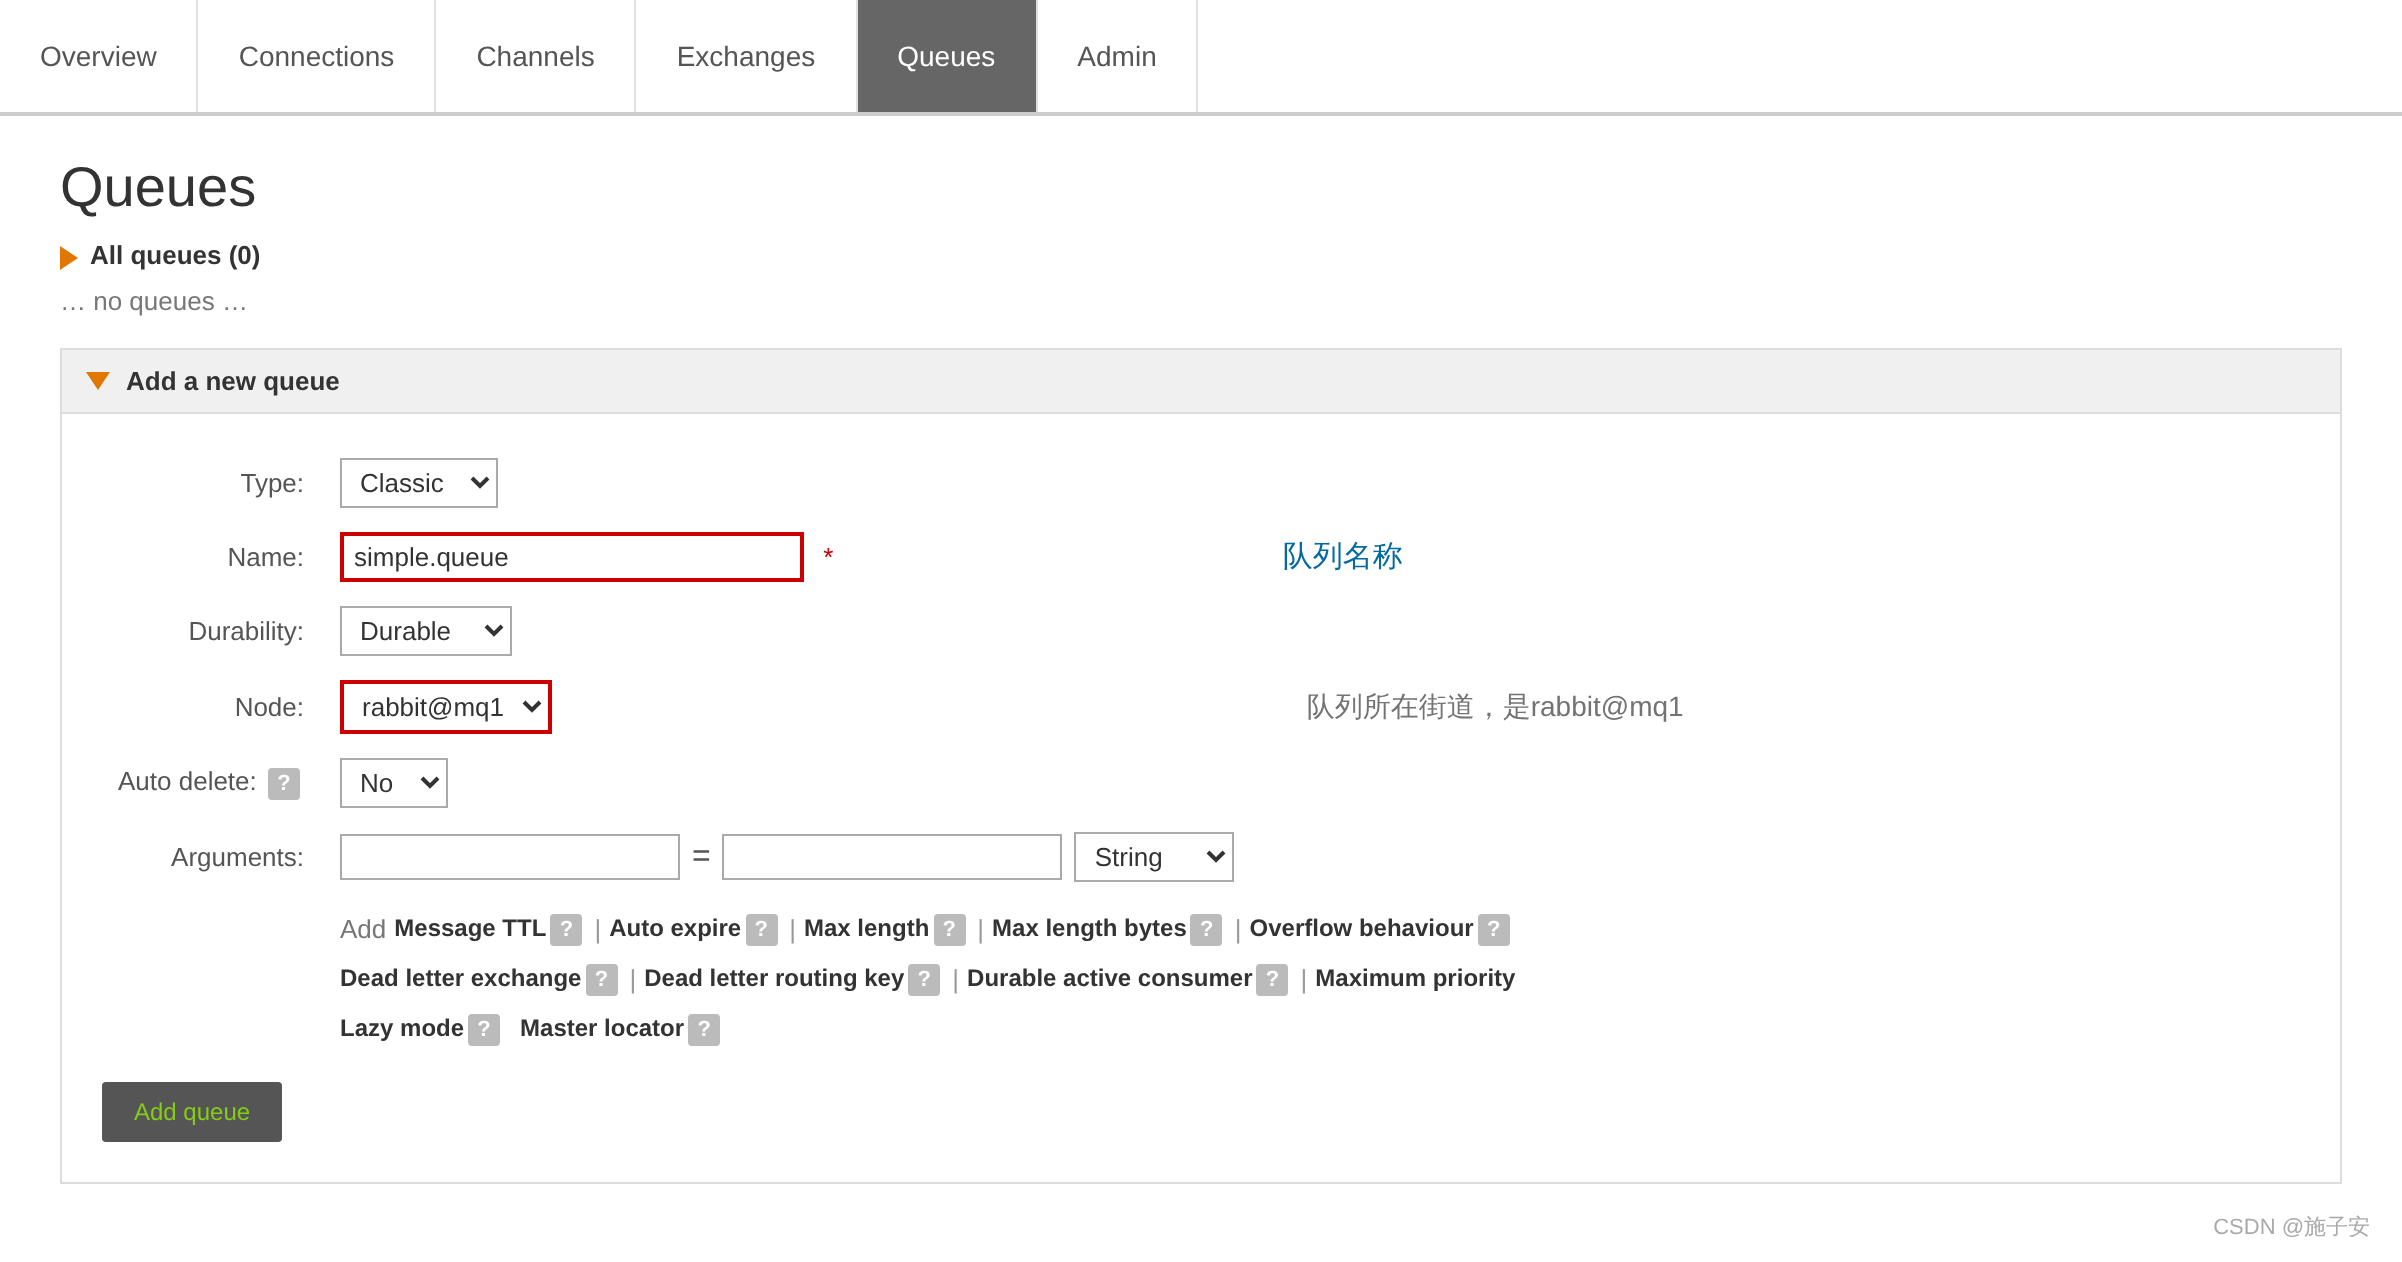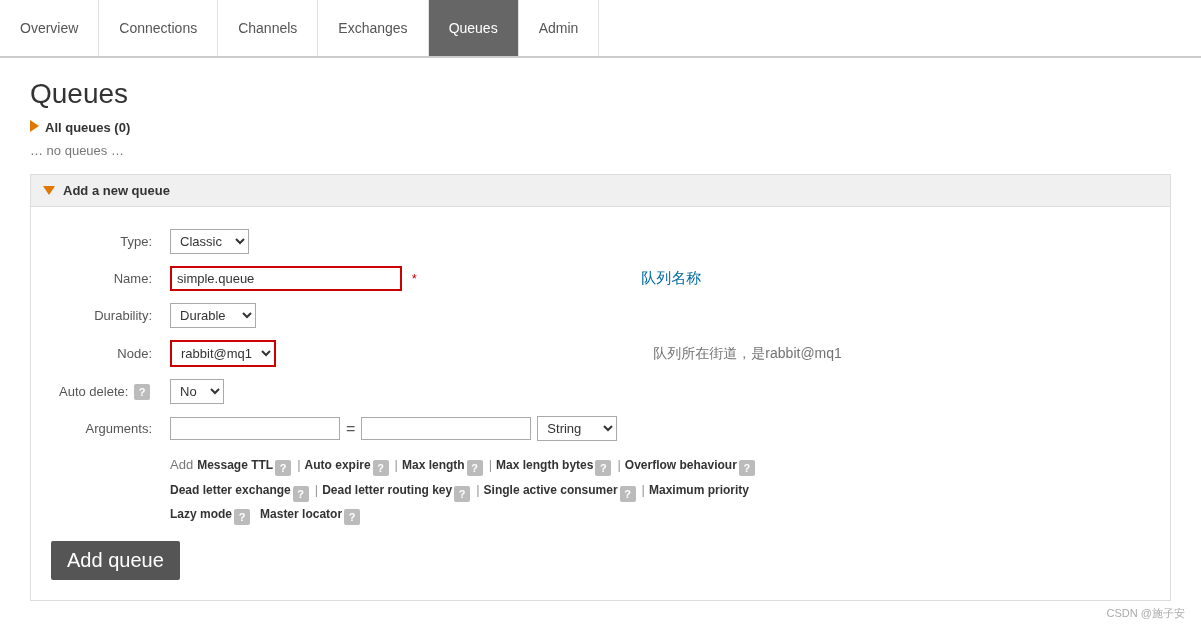--- a/index.html
+++ b/index.html
@@ -37,21 +37,21 @@
 
     h1.page-title {
       font-size: 28px;
       font-weight: normal;
       color: #333;
       margin-bottom: 10px;
     }
 
     .all-queues-section {
       display: flex;
-      align-items: flex-start;
+      align-items: flex-end;
       gap: 6px;
       margin-bottom: 8px;
     }
     .triangle-right {
       width: 0;
       height: 0;
       border-top: 6px solid transparent;
       border-bottom: 6px solid transparent;
       border-left: 9px solid #e07700;
       cursor: pointer;
@@ -169,21 +169,21 @@
       color: #555;
     }
     .arg-links-label {
       color: #777;
       margin-right: 4px;
     }
     .arg-links {
       display: flex;
       flex-wrap: wrap;
       gap: 0;
-      align-items: flex-end;
+      align-items: center;
       line-height: 1.8;
     }
     .arg-link {
       color: #333;
       font-weight: bold;
       font-size: 12px;
       cursor: pointer;
       text-decoration: none;
     }
     .arg-help {
@@ -201,24 +201,24 @@
       font-weight: bold;
     }
     .arg-separator {
       color: #999;
       margin: 0 4px;
     }
 
     
     .add-queue-btn {
       background: #555;
-      color: #ffffff;
+      color: #84cc16;
       border: none;
       padding: 8px 16px;
-      font-size: 20px;
+      font-size: 12px;
       cursor: pointer;
       margin-top: 10px;
       border-radius: 2px;
     }
 
     
     .footer-note {
       position: fixed;
       bottom: 10px;
       right: 16px;
@@ -361,21 +361,21 @@
                   <span class="arg-help">?</span>
                 </div>
 
                 <div class="arg-links">
                   <a class="arg-link">Dead letter exchange</a>
                   <span class="arg-help">?</span>
                   <span class="arg-separator">|</span>
                   <a class="arg-link">Dead letter routing key</a>
                   <span class="arg-help">?</span>
                   <span class="arg-separator">|</span>
-                  <a class="arg-link">Single active consumer</a>
+                  <a class="arg-link">Durable active consumer</a>
                   <span class="arg-help">?</span>
                   <span class="arg-separator">|</span>
                   <a class="arg-link">Maximum priority</a>
                 </div>
 
                 <div class="arg-links">
                   <a class="arg-link">Lazy mode</a>
                   <span class="arg-help">?</span>
                   <a class="arg-link" style="margin-left:8px;">Master locator</a>
                   <span class="arg-help">?</span>

